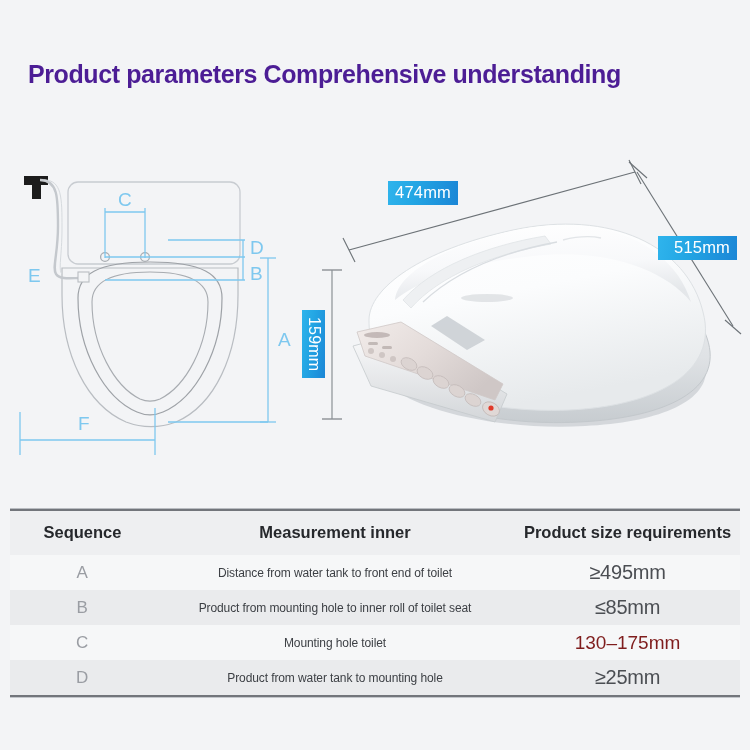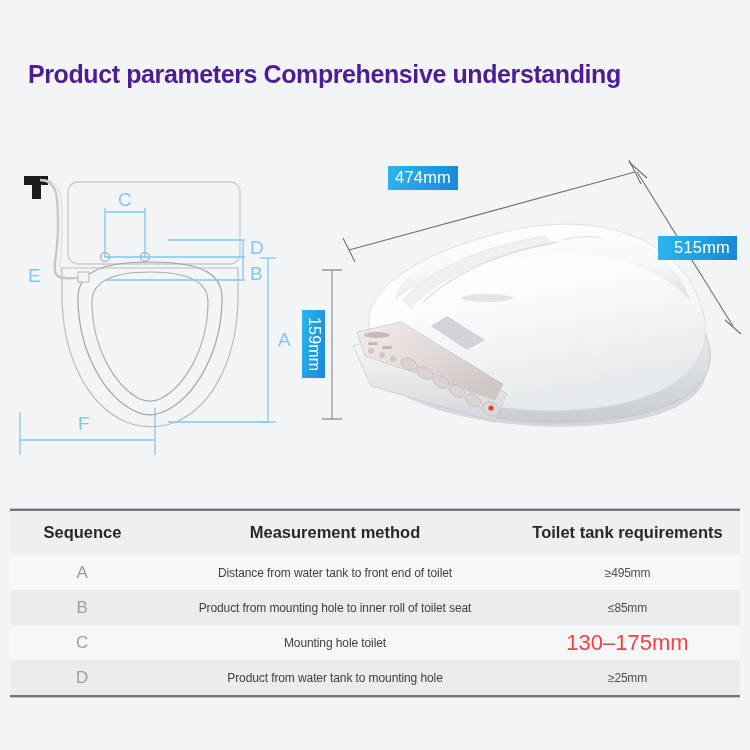--- a/index.html
+++ b/index.html
@@ -49,21 +49,21 @@
     position: absolute;
     color: #ffffff;
     font-size: 16.5px;
     font-weight: 400;
     letter-spacing: 0.2px;
     padding: 2px 7px 3px 7px;
     background: linear-gradient(100deg,#2fb4ec 0%,#23a6e4 38%,#1b86d6 100%);
     white-space: nowrap;
     line-height: 1.15;
   }
-  #badge-474 { left: 388px; top: 166px; }
+  #badge-474 { left: 388px; top: 181px; }
   #badge-515 { left: 658px; top: 236px; padding-left: 16px; }
   #badge-159 {
     left: 302px; top: 310px;
     writing-mode: vertical-rl;
     text-orientation: mixed;
     padding: 7px 2px 7px 3px;
     font-size: 16px;
   }
 
   
@@ -115,27 +115,27 @@
     color: #9a9da3;
     font-weight: 400;
     letter-spacing: 0.5px;
   }
   .cell-method {
     font-size: 12px;
     color: #3d4045;
     letter-spacing: -0.1px;
   }
   .cell-req {
-    font-size: 12px;
+    font-size: 20px;
     color: #4b4e53;
     letter-spacing: -0.2px;
   }
   .cell-req.emph {
-    font-size: 22px;
-    color: #ef4444;
+    font-size: 19px;
+    color: #7f1d1d;
     letter-spacing: 0px;
   }
 
   
   .dim-letter { font-family: "Liberation Sans", sans-serif; font-size: 19px; fill: #7ec8ef; }
 </style>
 </head>
 <body>
 
 <div id="page">
@@ -346,22 +346,22 @@
     <div class="t-top-rule"></div>
     <table>
       <colgroup>
         <col class="c-seq">
           <col class="c-meth">
           <col class="c-req">
       </colgroup>
       <thead>
         <tr>
           <th>Sequence</th>
-          <th>Measurement method</th>
-          <th>Toilet tank requirements</th>
+          <th>Measurement inner</th>
+          <th>Product size requirements</th>
         </tr>
       </thead>
       <tbody>
         <tr class="row-odd">
           <td class="cell-seq">A</td>
           <td class="cell-method">Distance from water tank to front end of toilet</td>
           <td class="cell-req">≥495mm</td>
         </tr>
         <tr class="row-even">
           <td class="cell-seq">B</td>

